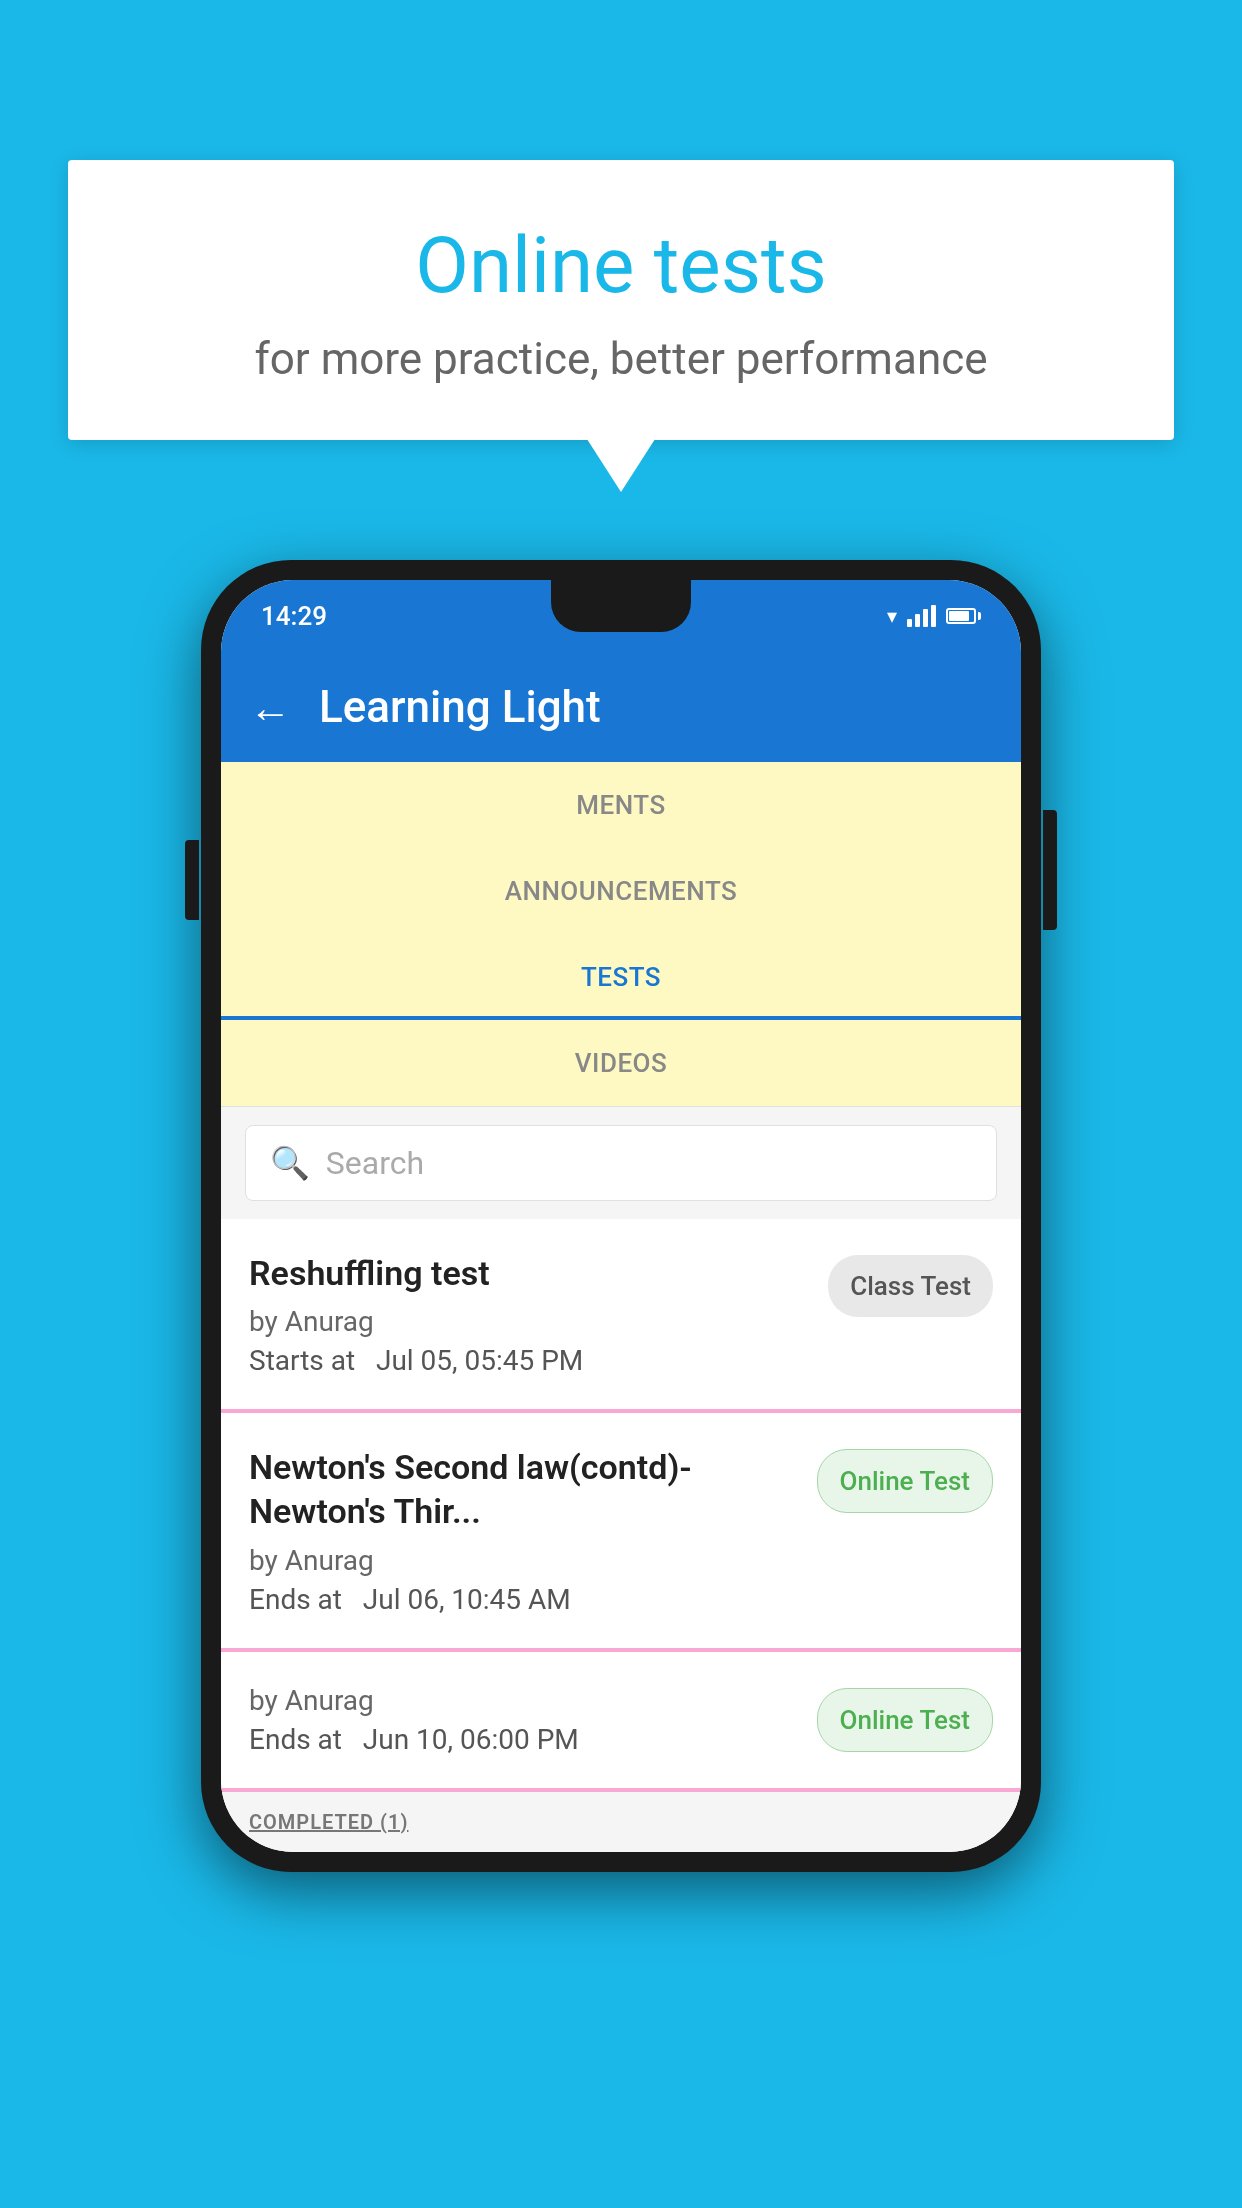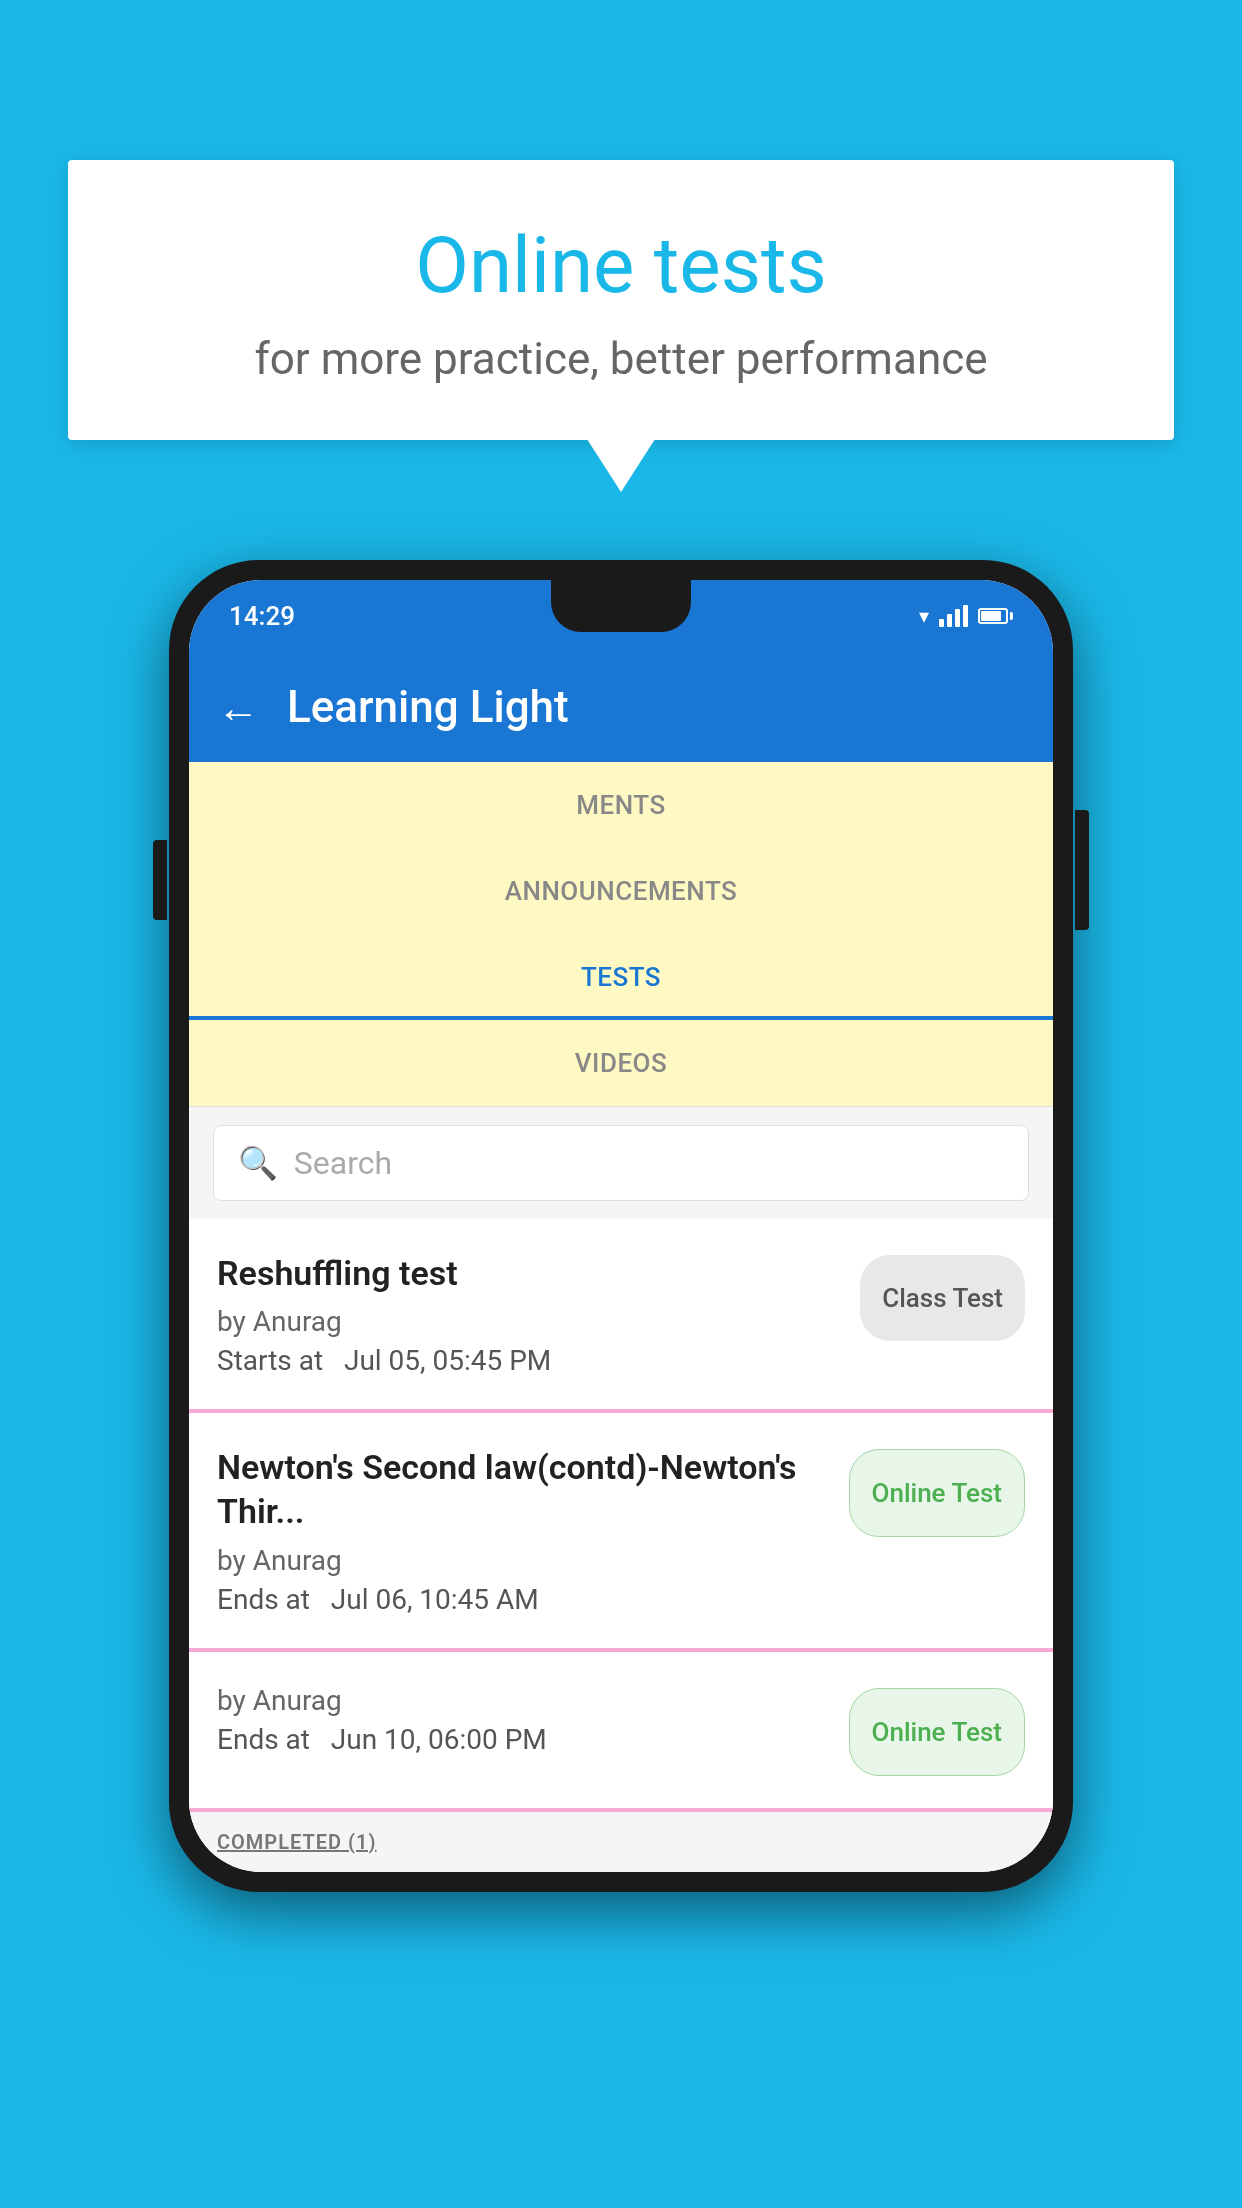--- a/index.html
+++ b/index.html
@@ -57,21 +57,21 @@
       text-align: center;
       font-weight: 400;
     }
 
     
     .phone-container {
       position: absolute;
       top: 560px;
       left: 50%;
       transform: translateX(-50%);
-      width: 904px;
+      width: 840px;
     }
 
     .phone-frame {
       position: relative;
       background: #1a1a1a;
       border-radius: 90px;
       padding: 20px;
       box-shadow: 0 20px 60px rgba(0,0,0,0.5);
     }
 
@@ -265,21 +265,21 @@
       margin-bottom: 6px;
     }
 
     .test-time {
       font-size: 28px;
       color: #555;
     }
 
     .test-badge {
       border-radius: 30px;
-      padding: 28px 22px;
+      padding: 16px 22px;
       font-size: 26px;
       font-weight: 500;
       white-space: nowrap;
       flex-shrink: 0;
       margin-top: 4px;
     }
 
     .badge-class {
       background: #e8e8e8;
       color: #555;

